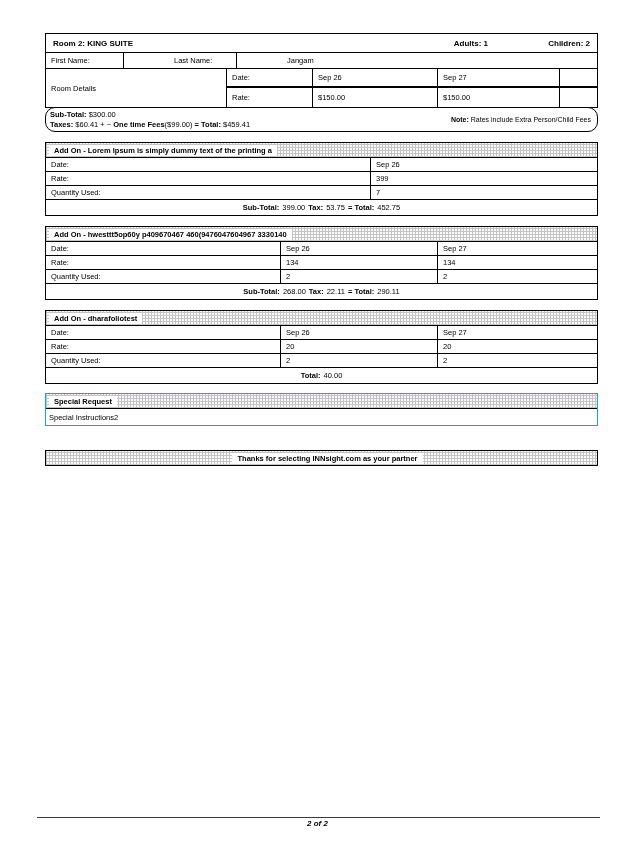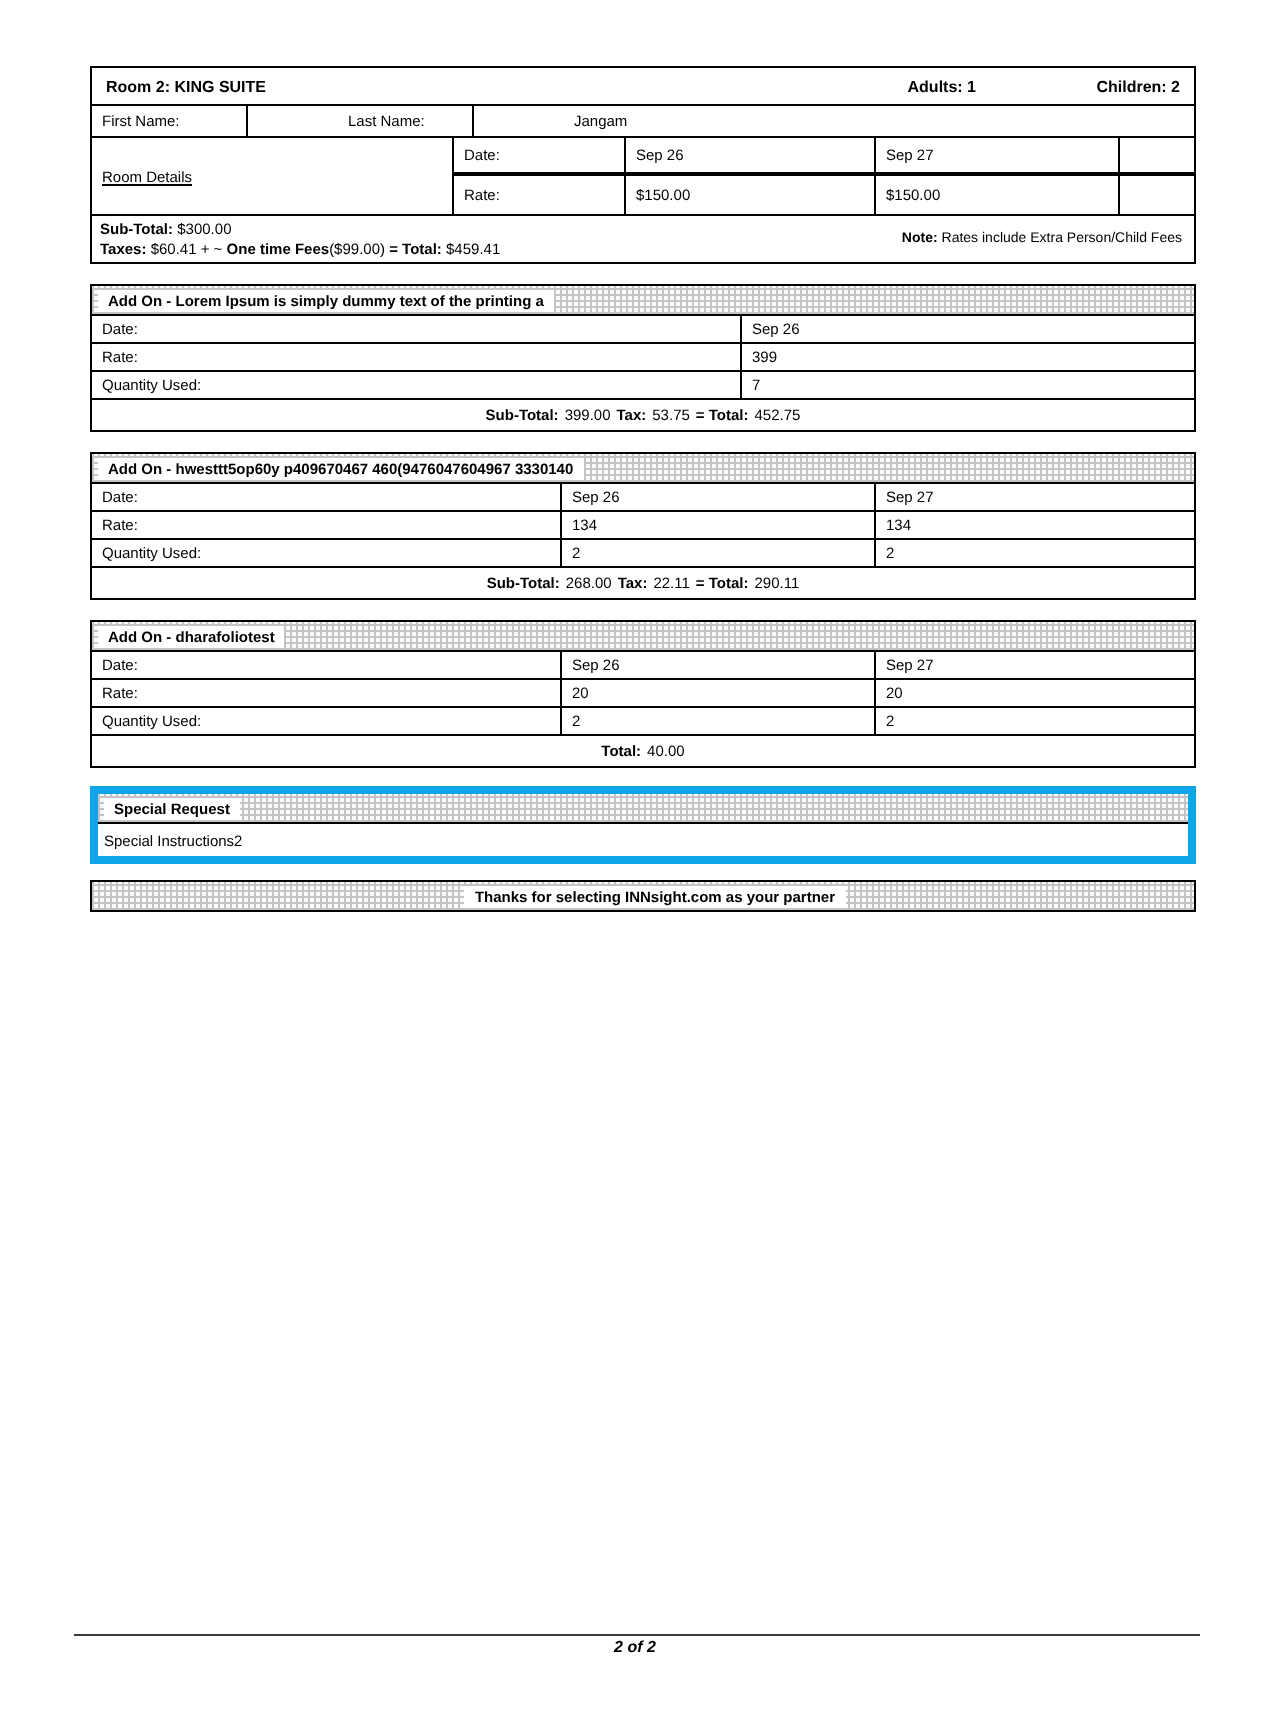--- a/index.html
+++ b/index.html
@@ -31,52 +31,52 @@
   .cell { padding-left: 5px; display: flex; align-items: center; font-size: 7.5px;
           border-right: 1px solid #000; overflow: hidden; white-space: nowrap; }
   .cell.last { border-right: none; }
 
   .name-row { height: 17px; margin-top: -1px; gap: 45px; }
   .w-fnl { width: 78px; } .w-fnv { width: 192px; } .w-lnl { width: 68px; } .w-lnv { flex: 1; }
 
   
   .details { display: flex; margin-top: -1px; }
   .rd-left { width: 181px; border-right: 1px solid #000; font-size: 7.5px;
-             display: flex; align-items: center; padding-left: 5px; text-decoration: underline; }
+             display: flex; align-items: center; padding-left: 5px; }
   .rd-right { flex: 1; }
   .d-row { display: flex; height: 19px; }
   .d-row.first { border-bottom: 2px solid #000; }
   .d-label { width: 86px; } .d-v1 { width: 125px; } .d-v2 { width: 122px; } .d-rest { flex: 1; }
 
   
   .totals { margin-top: -1px; display: flex; justify-content: space-between;
-            padding: 2px 4px 2px 4px; min-height: 23px; }
+            padding: 2px 4px 2px 4px; min-height: 23px; border-radius: 10px; }
   .totals-left { font-size: 7.5px; line-height: 9.5px; }
   .totals-note { font-size: 7px; align-self: center; padding-right: 2px; }
 
   
   .addon { margin-top: 10px; border: 1px solid #000; background: #fff; }
   .sec-header { height: 15px; display: flex; align-items: center;
                 font-size: 7.5px; font-weight: bold; padding-left: 3px;
                 border-bottom: 1px solid #000; }
   .a-row { display: flex; height: 14px; border-bottom: 1px solid #000; font-size: 7.5px; }
   .a-cell { padding-left: 5px; display: flex; align-items: center; overflow: hidden; white-space: nowrap; }
   .a-label1 { width: 325px; border-right: 1px solid #000; }
   .a-label2 { width: 235px; border-right: 1px solid #000; }
   .a-v { width: 157px; border-right: 1px solid #000; }
   .a-flex { flex: 1; }
   .a-footer { height: 15px; display: flex; align-items: center; justify-content: center;
               font-size: 7.5px; column-gap: 3px; }
 
   
-  .special { margin-top: 9px; border: 4px solid #0ea5e9; background: #fff; text-align: center; }
+  .special { margin-top: 9px; border: 1px solid #0ea5e9; background: #fff; text-align: center; }
   .special-body { height: 16px; font-size: 7.5px; display: flex; align-items: center; padding-left: 3px; }
 
   
-  .thanks { margin-top: 8px; height: 16px; border: 1px solid #000; display: flex;
+  .thanks { margin-top: 24px; height: 16px; border: 1px solid #000; display: flex;
             align-items: center; justify-content: center; font-size: 7.5px; font-weight: bold; padding-left: 12px; }
 
   
   .page-footer-line { position: absolute; left: 37px; top: 817px; width: 563px;
                       border-top: 1px solid #3a3a3a; }
   .page-footer-text { position: absolute; left: 0; top: 819px; width: 635px; text-align: center;
                       font-size: 8px; font-weight: bold; font-style: italic; }
 </style>
 </head>
 <body>

